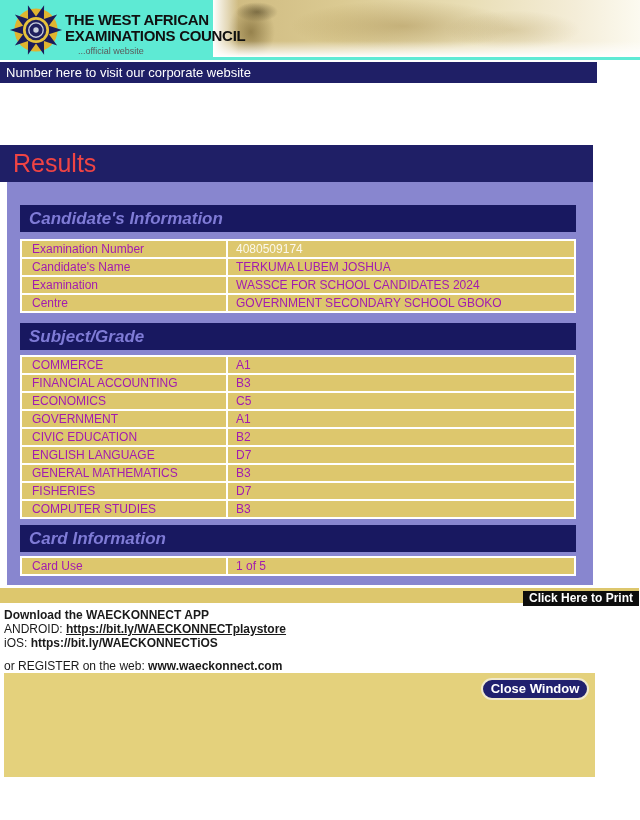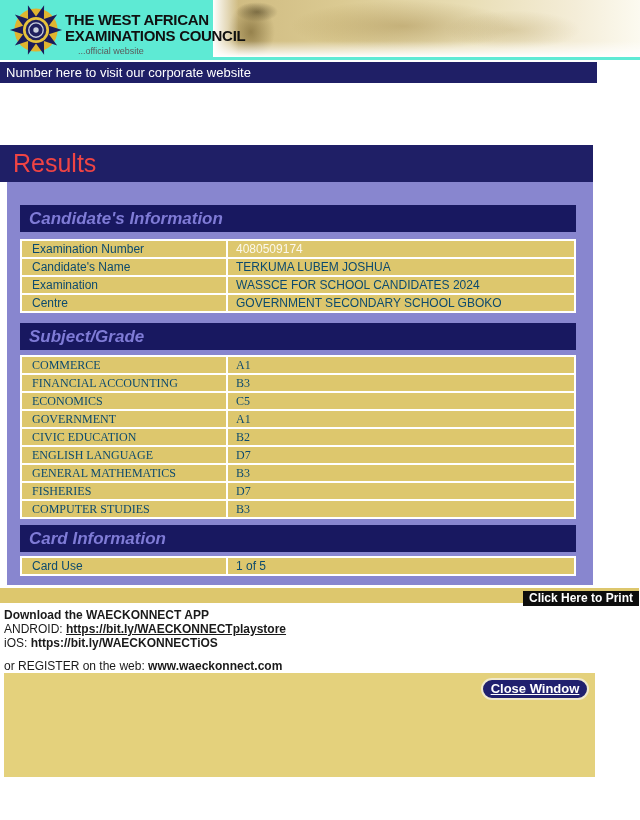--- a/index.html
+++ b/index.html
@@ -37,23 +37,23 @@
 
   
   .panel{position:absolute; left:7px; top:182px; width:586px; height:403px;
     background:var(--periwinkle,#8886cf);}
   .section-title{position:absolute; left:13px; width:556px; height:27px;
     background:var(--navy_dark,#181860); color:var(--section_title,#7f7bd6);
     font-size:17px; font-weight:bold; line-height:27px; padding-left:9px;font-style:italic;}
   .s1{top:23px;} .s2{top:141px;} .s3{top:343px;}
   .table{position:absolute; left:13px; width:556px; background:#fff; padding:2px;
     display:flex; flex-direction:column; gap:2px;}
-  .t1{top:57px;} .t2{top:173px;font-family:Liberation Serif, serif;} .t3{top:374px;}
+  .t1{top:57px;} .t2{top:173px;} .t3{top:374px;}
   .trow{display:flex; gap:2px; height:16px;}
-  .tcell{background:var(--khaki,#ddc76d); font-size:12px; line-height:16px; color:#0c4a6e;
+  .tcell{background:var(--khaki,#ddc76d); font-size:12px; line-height:16px; color:#a21caf;
     overflow:hidden; white-space:nowrap;}
   .tcell.label{width:204px; padding-left:10px;}
   .tcell.value{flex:1; padding-left:8px;}
   .tcell.exam-number{color:#fbf8ec;}
 
   
   .print-bar{position:absolute; left:0; top:588px; width:639px; height:15px;
     background:var(--khaki,#ddc76d); text-align:right;text-decoration:underline;}
   .print-link{display:inline-block; background:#0d0d0d; color:#fff; font-size:12px;
     font-weight:bold; line-height:14px; padding:0 6px; height:15px; text-decoration:none; cursor:pointer;}
@@ -65,21 +65,21 @@
   .footer-text a.underline{text-decoration:underline;}
   .footer-text a.no-underline{text-decoration:none;}
   .footer-spacer{height:9px;}
 
   
   .bottom-box{position:absolute; left:4px; top:673px; width:591px; height:104px;
     background:var(--khaki_light,#e4d17c);}
   .close-btn{position:absolute; top:5px; right:6px; min-width:108px; height:22px;
     background:#20206e; color:#fff; font-family:"Liberation Sans", sans-serif;
     font-size:13px; font-weight:bold; border:2px solid #f0e9cd; border-radius:12px;
-    cursor:pointer; line-height:16px;text-decoration:underline;}
+    cursor:pointer; line-height:16px;}
 </style>
 </head>
 <body>
 
 <div class="page">
 
   <div class="header">
     <div class="header-photo"></div>
     <div class="header-photo-fade"></div>
     <svg class="logo" viewBox="0 0 60 60">

